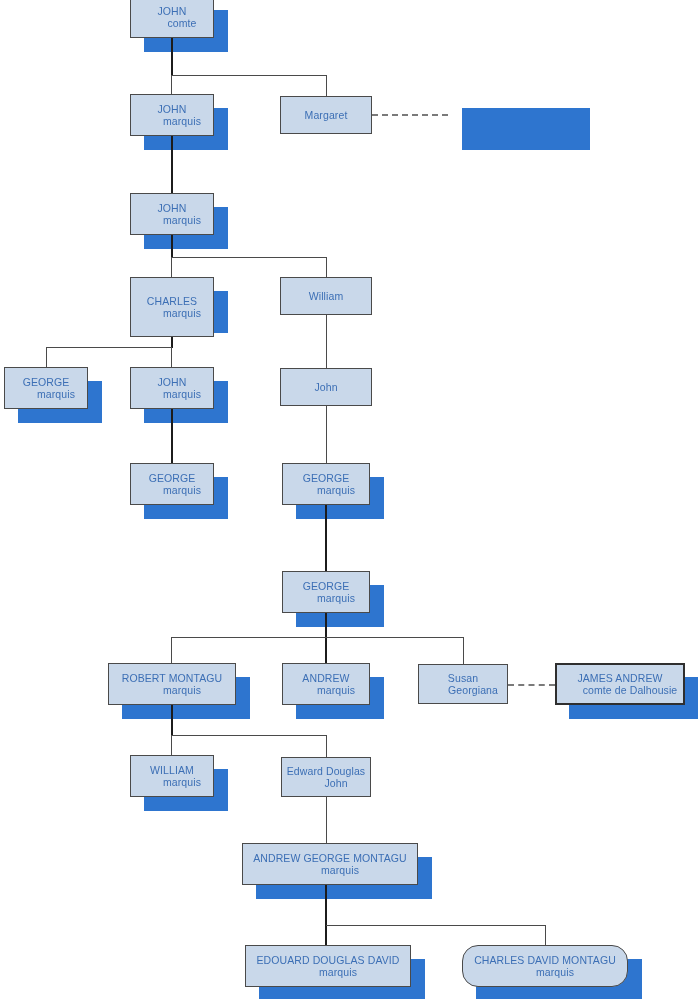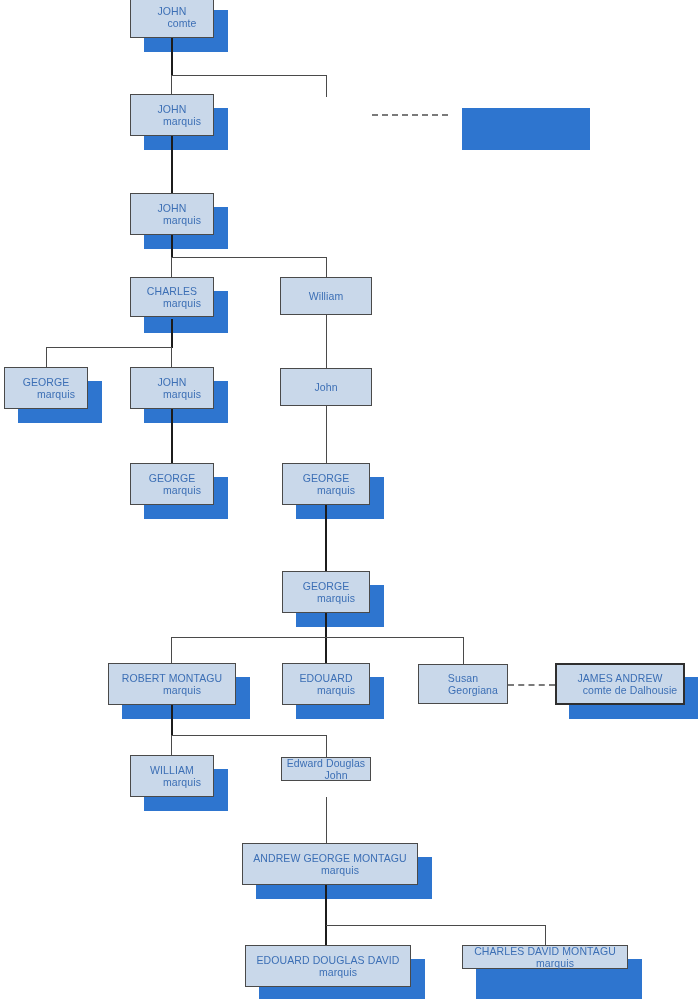--- a/index.html
+++ b/index.html
@@ -129,28 +129,31 @@
   <div class="node" style="left:130px; top:-4px; width:84px; height:42px;">
     <span class="nm">JOHN</span>
     <span class="tt">comte</span>
   </div>
 
   <div class="node" style="left:130px; top:94px; width:84px; height:42px;">
     <span class="nm">JOHN</span>
     <span class="tt">marquis</span>
   </div>
 
+  <div class="node" style="left:280px; top:96px; width:92px; height:38px;">
+    <span class="nm">Margaret</span>
+  </div>
 
 
   <div class="node" style="left:130px; top:193px; width:84px; height:42px;">
     <span class="nm">JOHN</span>
     <span class="tt">marquis</span>
   </div>
 
-  <div class="node" style="left:130px; top:277px; width:84px; height:40px;">
+  <div class="node" style="left:130px; top:277px; width:84px; height:60px;">
     <span class="nm">CHARLES</span>
     <span class="tt">marquis</span>
   </div>
 
   <div class="node" style="left:280px; top:277px; width:92px; height:38px;">
     <span class="nm">William</span>
   </div>
 
   <div class="node" style="left:4px; top:367px; width:84px; height:42px;">
     <span class="nm">GEORGE</span>
@@ -180,52 +183,52 @@
     <span class="nm">GEORGE</span>
     <span class="tt">marquis</span>
   </div>
 
   <div class="node" style="left:108px; top:663px; width:128px; height:42px;">
     <span class="nm">ROBERT MONTAGU</span>
     <span class="tt">marquis</span>
   </div>
 
   <div class="node" style="left:282px; top:663px; width:88px; height:42px;">
-    <span class="nm">EDOUARD</span>
+    <span class="nm">ANDREW</span>
     <span class="tt">marquis</span>
   </div>
 
   <div class="node thick" style="left:555px; top:663px; width:130px; height:42px;">
     <span class="nm">JAMES ANDREW</span>
     <span class="tt">comte de Dalhousie</span>
   </div>
 
   <div class="node" style="left:418px; top:664px; width:90px; height:40px;">
     <span class="nm">Susan</span>
     <span class="tt">Georgiana</span>
   </div>
 
   <div class="node" style="left:130px; top:755px; width:84px; height:42px;">
     <span class="nm">WILLIAM</span>
     <span class="tt">marquis</span>
   </div>
 
-  <div class="node" style="left:281px; top:757px; width:90px; height:24px;text-align:right;">
+  <div class="node" style="left:281px; top:757px; width:90px; height:40px;text-align:right;">
     <span class="nm">Edward Douglas</span>
     <span class="tt">John</span>
   </div>
 
   <div class="node" style="left:242px; top:843px; width:176px; height:42px;">
     <span class="nm">ANDREW GEORGE MONTAGU</span>
     <span class="tt">marquis</span>
   </div>
 
   <div class="node" style="left:245px; top:945px; width:166px; height:42px;">
     <span class="nm">EDOUARD DOUGLAS DAVID</span>
     <span class="tt">marquis</span>
   </div>
 
-  <div class="node" style="left:462px; top:945px; width:166px; height:24px;">
+  <div class="node" style="left:462px; top:945px; width:166px; height:42px;border-radius:16px;">
     <span class="nm">CHARLES DAVID MONTAGU</span>
     <span class="tt">marquis</span>
   </div>
 
 </div>
 
 </body></html>

